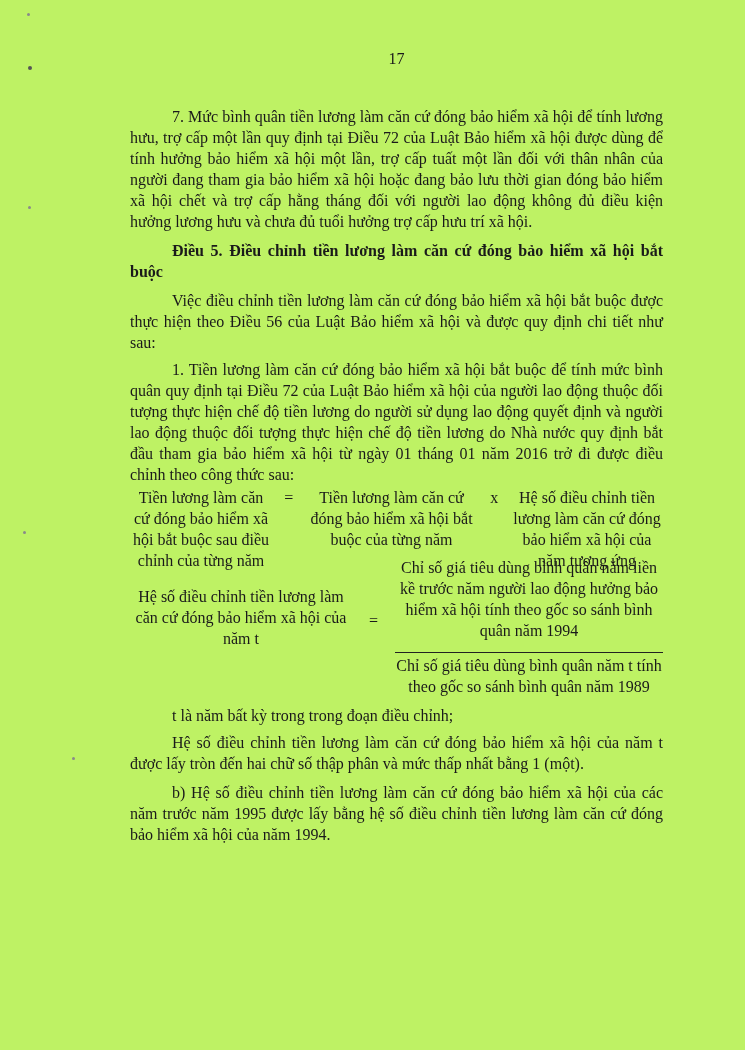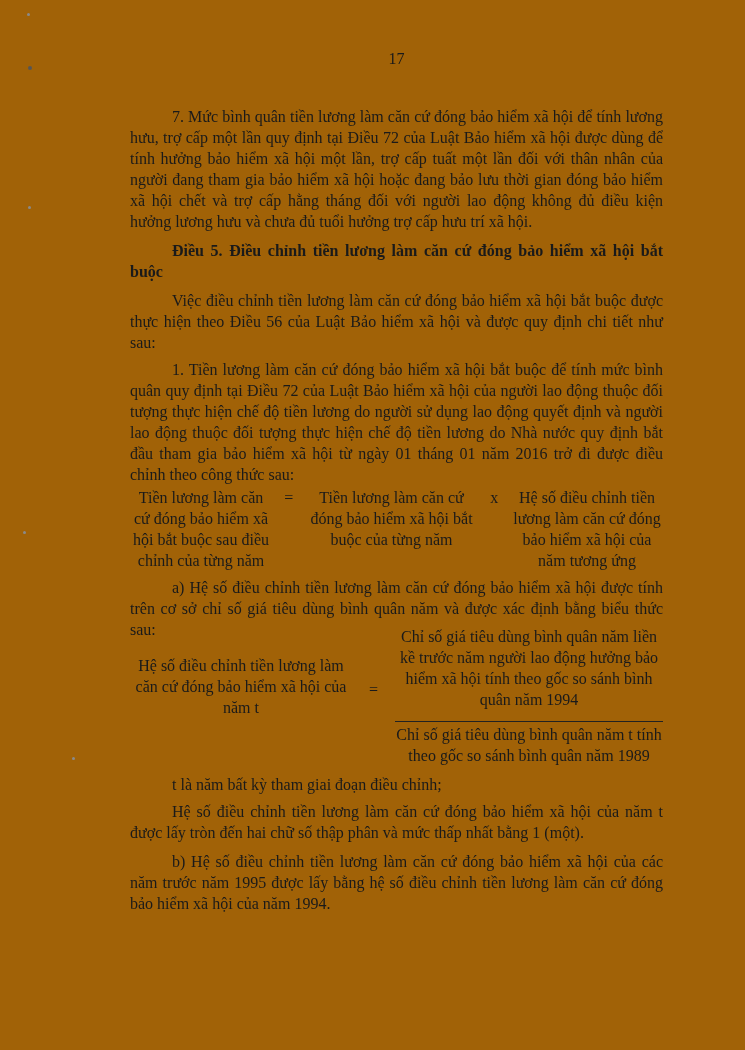--- a/index.html
+++ b/index.html
@@ -1,21 +1,21 @@
 <!DOCTYPE html>
 <html lang="vi"><head>
 <meta charset="utf-8">
 <style>
   html, body { margin: 0; padding: 0; background: #e8e8e8; }
   .page {
     position: relative;
     width: 745px;
     height: 1050px;
     margin: 0 auto;
-    background: #a16207;
+    background: #bef264;
     color: #1a1a1a;
     font-family: "Liberation Serif", "DejaVu Serif", serif;
     font-size: 16px;
     line-height: 21px;
     box-sizing: border-box;
     padding: 48px 82px 0 130px;
     overflow: hidden;
   }
   .page-number {
     text-align: center;
@@ -106,31 +106,30 @@
   <p class="body tight">1. Tiền lương làm căn cứ đóng bảo hiểm xã hội bắt buộc để tính mức bình quân quy định tại Điều 72 của Luật Bảo hiểm xã hội của người lao động thuộc đối tượng thực hiện chế độ tiền lương do người sử dụng lao động quyết định và người lao động thuộc đối tượng thực hiện chế độ tiền lương do Nhà nước quy định bắt đầu tham gia bảo hiểm xã hội từ ngày 01 tháng 01 năm 2016 trở đi được điều chỉnh theo công thức sau:</p>
 
   <div class="formula1">
     <div class="f1-col c1">Tiền lương làm căn cứ đóng bảo hiểm xã hội bắt buộc sau điều chỉnh của từng năm</div>
     <div class="op">=</div>
     <div class="f1-col c2">Tiền lương làm căn cứ đóng bảo hiểm xã hội bắt buộc của từng năm</div>
     <div class="op">x</div>
     <div class="f1-col c3">Hệ số điều chỉnh tiền lương làm căn cứ đóng bảo hiểm xã hội của năm tương ứng</div>
   </div>
 
-  <p class="body tight">a) Hệ số điều chỉnh tiền lương làm căn cứ đóng bảo hiểm xã hội được tính trên cơ sở chỉ số giá tiêu dùng bình quân năm và được xác định bằng biểu thức sau:</p>
 
   <div class="formula2">
     <div class="f2-left">Hệ số điều chỉnh tiền lương làm căn cứ đóng bảo hiểm xã hội của năm t</div>
     <div class="f2-eq">=</div>
     <div class="fraction">
       <div class="numerator">Chỉ số giá tiêu dùng bình quân năm liền kề trước năm người lao động hưởng bảo hiểm xã hội tính theo gốc so sánh bình quân năm 1994</div>
       <div class="denominator">Chỉ số giá tiêu dùng bình quân năm t tính theo gốc so sánh bình quân năm 1989</div>
     </div>
   </div>
 
 
-  <p class="body">t là năm bất kỳ tham giai đoạn điều chỉnh;</p>
+  <p class="body">t là năm bất kỳ trong trong đoạn điều chỉnh;</p>
 
   <p class="body tight">Hệ số điều chỉnh tiền lương làm căn cứ đóng bảo hiểm xã hội của năm t được lấy tròn đến hai chữ số thập phân và mức thấp nhất bằng 1 (một).</p>
 
   <p class="body" style="">b) Hệ số điều chỉnh tiền lương làm căn cứ đóng bảo hiểm xã hội của các năm trước năm 1995 được lấy bằng hệ số điều chỉnh tiền lương làm căn cứ đóng bảo hiểm xã hội của năm 1994.</p>
 
 </div>
 
 </body></html>

